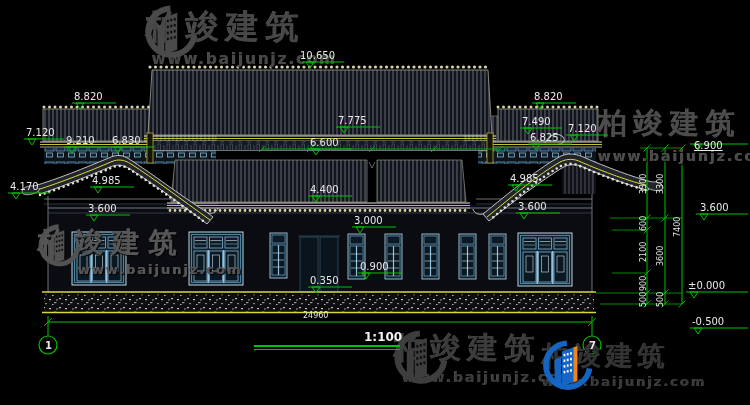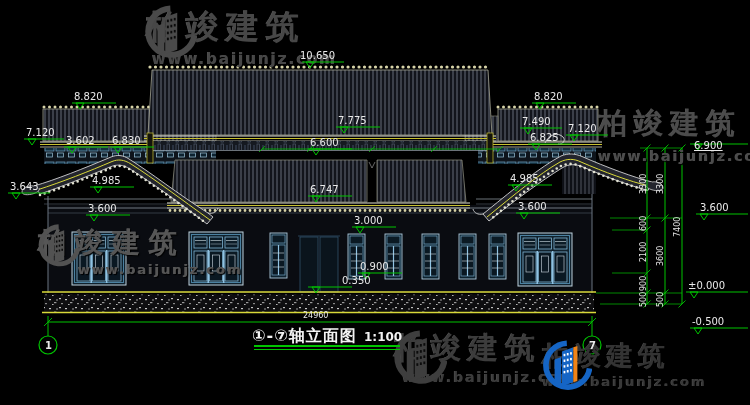--- a/index.html
+++ b/index.html
@@ -339,41 +339,40 @@
         <line x1="690" y1="144" x2="748" y2="144" stroke="#00c400" stroke-width="1"></line>
         <path d="M694,144 l8,0 l-4,6 z" fill="none" stroke="#00c400" stroke-width="1"></path>
         <line x1="696" y1="214" x2="748" y2="214" stroke="#00c400" stroke-width="1"></line>
         <path d="M700,214 l8,0 l-4,6 z" fill="none" stroke="#00c400" stroke-width="1"></path>
         <line x1="686" y1="292" x2="748" y2="292" stroke="#00c400" stroke-width="1"></line>
         <path d="M690,292 l8,0 l-4,6 z" fill="none" stroke="#00c400" stroke-width="1"></path>
         <line x1="690" y1="328" x2="748" y2="328" stroke="#00c400" stroke-width="1"></line>
         <path d="M694,328 l8,0 l-4,6 z" fill="none" stroke="#00c400" stroke-width="1"></path>
       </svg>
 
-    <div id="title-wrap"><span>①-⑦</span><span>轴立面图</span></div>
     <div id="scale-label">1:100</div>
     <div class="uline" style="left:254px;top:345px;width:146px;height:2px;"></div>
     <div class="uline" style="left:254px;top:348.5px;width:146px;height:1px;"></div>
 
     <div class="bubble-num" style="left:45px;top:340px;">1</div>
     <div class="bubble-num" style="left:589px;top:340px;">7</div>
   <span class="dim" style="left: 300px; top: 51px;">10.650</span>
       <span class="dim" style="left: 74px; top: 92px;">8.820</span>
       <span class="dim" style="left: 26px; top: 128px;">7.120</span>
-      <span class="dim" style="left: 66px; top: 136px;">3.602</span>
+      <span class="dim" style="left: 66px; top: 136px;">9.210</span>
       <span class="dim" style="left: 112px; top: 136px;">6.830</span>
       <span class="dim" style="left: 92px; top: 176px;">4.985</span>
-      <span class="dim" style="left: 10px; top: 182px;">3.643</span>
+      <span class="dim" style="left: 10px; top: 182px;">4.170</span>
       <span class="dim" style="left: 88px; top: 204px;">3.600</span>
       <span class="dim" style="left: 338px; top: 116px;">7.775</span>
       <span class="dim" style="left: 310px; top: 138px;">6.600</span>
-      <span class="dim" style="left: 310px; top: 185px;">6.747</span>
+      <span class="dim" style="left: 310px; top: 185px;">4.400</span>
       <span class="dim" style="left: 354px; top: 216px;">3.000</span>
       <span class="dim" style="left: 360px; top: 262px; text-align: center;">0.900</span>
-      <span class="dim" style="left: 310px; top: 276px; margin-left: 32px;">0.350</span>
+      <span class="dim" style="left: 310px; top: 276px;">0.350</span>
       <span class="dim" style="left: 534px; top: 92px;">8.820</span>
       <span class="dim" style="left: 522px; top: 117px;">7.490</span>
       <span class="dim" style="left: 568px; top: 124px;">7.120</span>
       <span class="dim" style="left: 530px; top: 133px;">6.825</span>
       <span class="dim" style="left: 510px; top: 174px;">4.985</span>
       <span class="dim" style="left: 518px; top: 202px;">3.600</span>
       <span class="dim" style="left: 694px; top: 141px; text-decoration: underline;">6.900</span>
       <span class="dim" style="left: 700px; top: 203px;">3.600</span>
       <span class="dim" style="left: 688px; top: 281px;">±0.000</span>
       <span class="dim" style="left: 692px; top: 317px;">-0.500</span>

